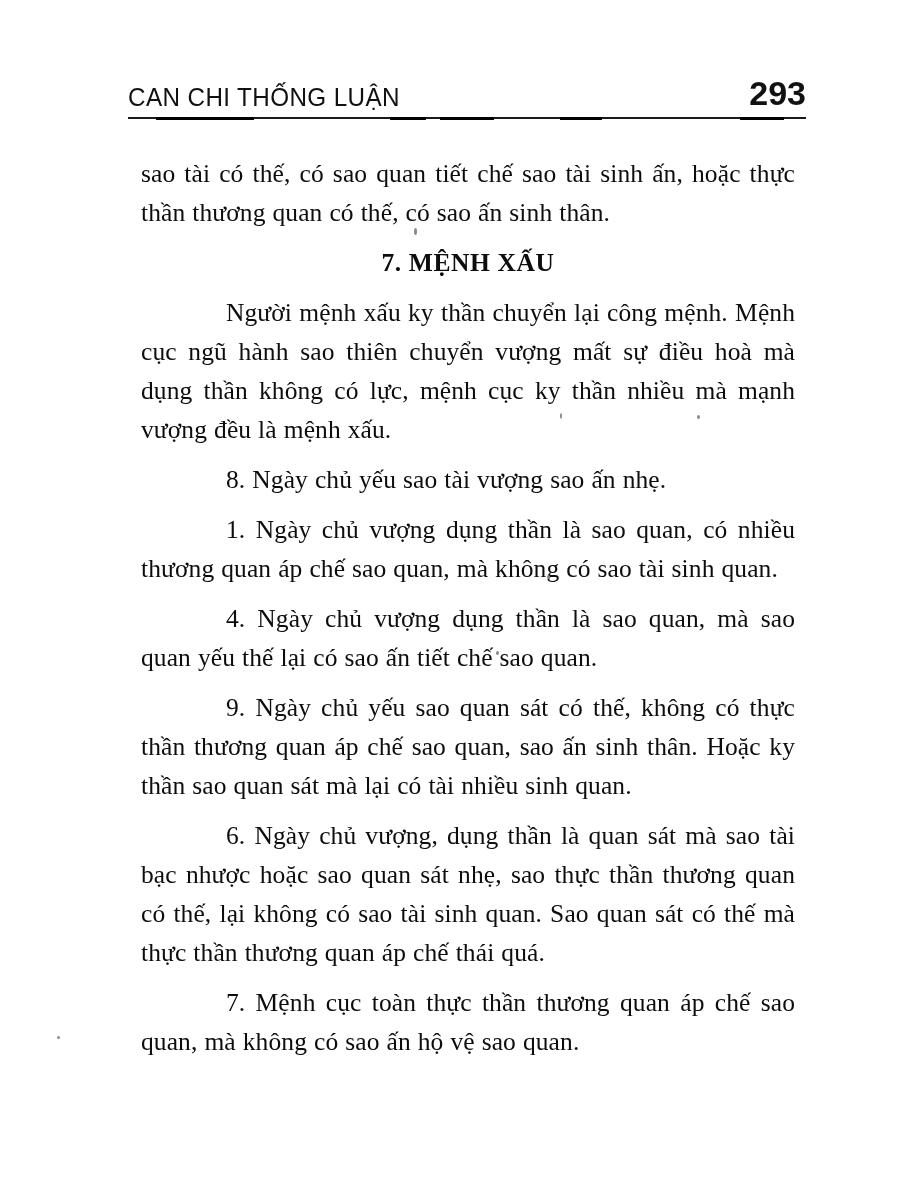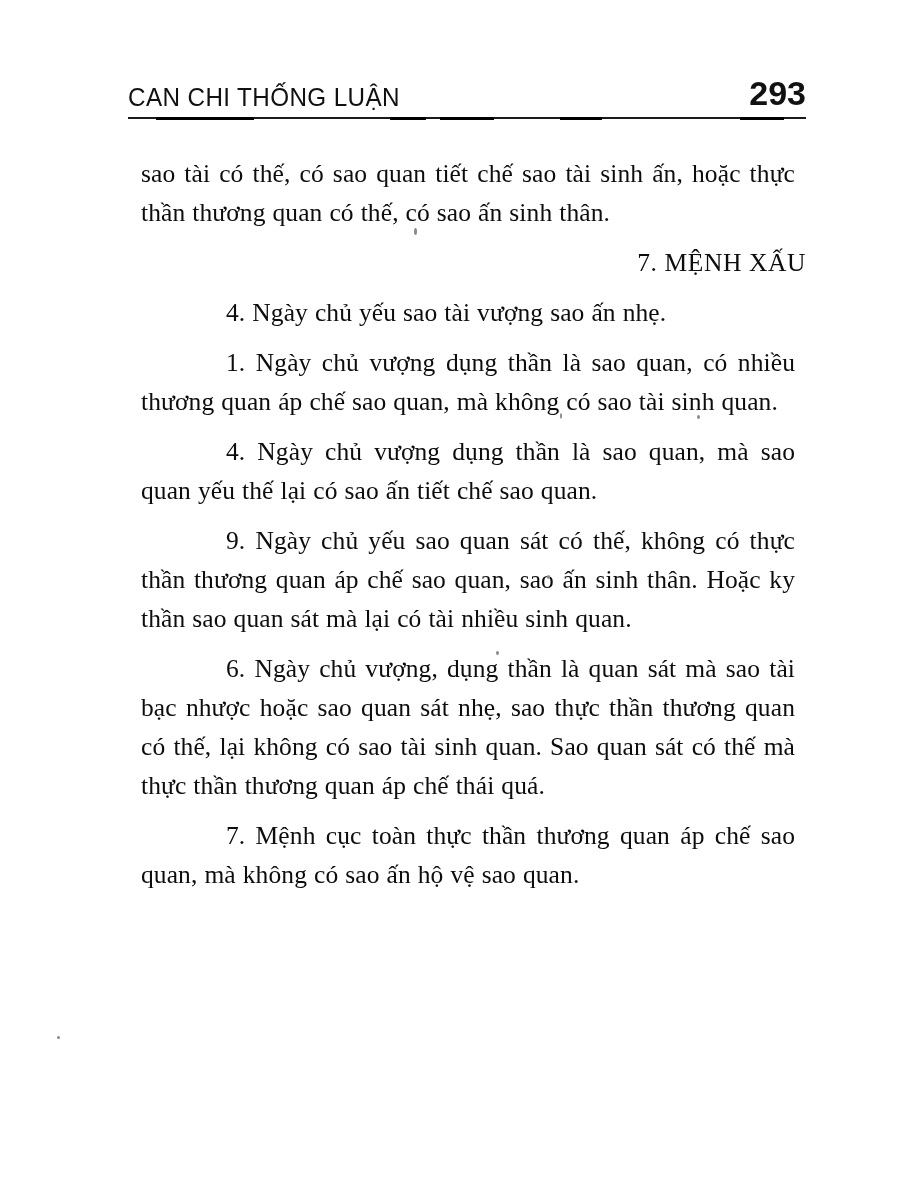--- a/index.html
+++ b/index.html
@@ -109,23 +109,23 @@
   }
 
   .para.flush {
     text-indent: 0;
   }
 
   .heading {
     margin: 0;
     font-size: 25.5px;
     line-height: 39px;
-    font-weight: normal;
+    font-weight: bold;
     color: #0d0d0d;
-    text-align: right;
+    text-align: center;
     letter-spacing: 0.6px;
   }
 
   
   .speck {
     position: absolute;
     background: #8a8a8a;
     border-radius: 50%;
     pointer-events: none;
   }
@@ -141,21 +141,22 @@
   </div>
 
   <div class="header-rule"></div>
   <div class="rule-seg" style="left:440px; width:54px;"></div>
   <div class="rule-seg" style="left:560px; width:42px;"></div>
   <div class="rule-seg" style="left:740px; width:44px;"></div>
 
   <div class="body-col" id="body-col">
       <p class="para flush">sao tài có thế, có sao quan tiết chế sao tài sinh ấn, hoặc thực thần thương quan có thế, có sao ấn sinh thân.</p>
       <h2 class="heading">7. MỆNH XẤU</h2>
-      <p class="para indent">4. Ngày chủ yếu sao tài vượng sao ấn nhẹ.</p>
+      <p class="para indent">Người mệnh xấu ky thần chuyển lại công mệnh. Mệnh cục ngũ hành sao thiên chuyển vượng mất sự điều hoà mà dụng thần không có lực, mệnh cục ky thần nhiều mà mạnh vượng đều là mệnh xấu.</p>
+      <p class="para indent">8. Ngày chủ yếu sao tài vượng sao ấn nhẹ.</p>
       <p class="para indent">1. Ngày chủ vượng dụng thần là sao quan, có nhiều thương quan áp chế sao quan, mà không có sao tài sinh quan.</p>
       <p class="para indent">4. Ngày chủ vượng dụng thần là sao quan, mà sao quan yếu thế lại có sao ấn tiết chế sao quan.</p>
       <p class="para indent">9. Ngày chủ yếu sao quan sát có thế, không có thực thần thương quan áp chế sao quan, sao ấn sinh thân. Hoặc ky thần sao quan sát mà lại có tài nhiều sinh quan.</p>
       <p class="para indent">6. Ngày chủ vượng, dụng thần là quan sát mà sao tài bạc nhược hoặc sao quan sát nhẹ, sao thực thần thương quan có thế, lại không có sao tài sinh quan. Sao quan sát có thế mà thực thần thương quan áp chế thái quá.</p>
       <p class="para indent">7. Mệnh cục toàn thực thần thương quan áp chế sao quan, mà không có sao ấn hộ vệ sao quan.</p>
     </div>
 
   <div class="speck" style="left:57px;  top:1036px; width:3px; height:3px;"></div>
 
   <div class="speck" style="left:414px; top:228px;  width:3px; height:7px;"></div>

